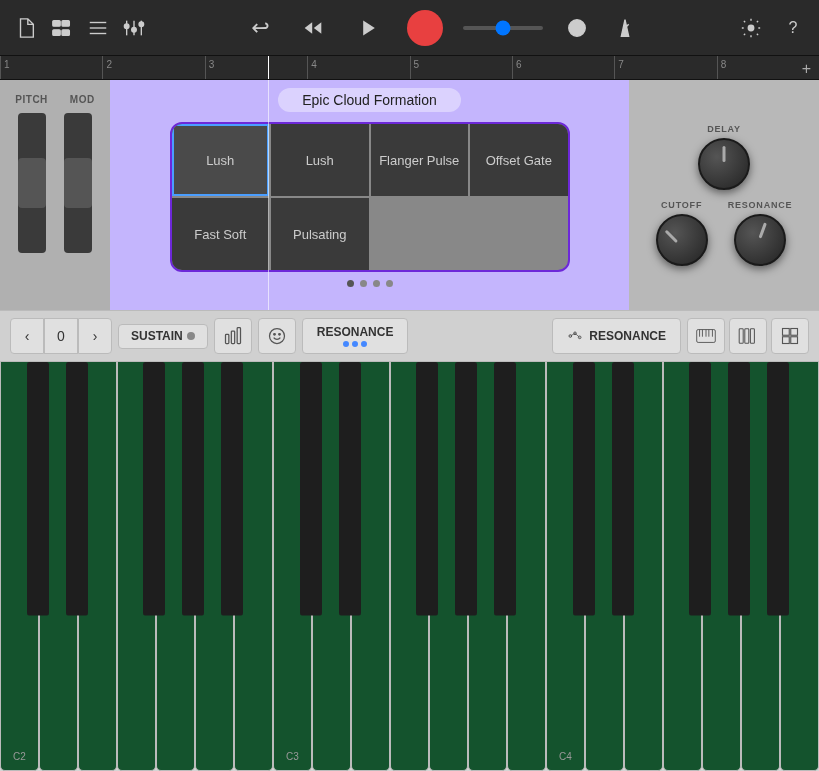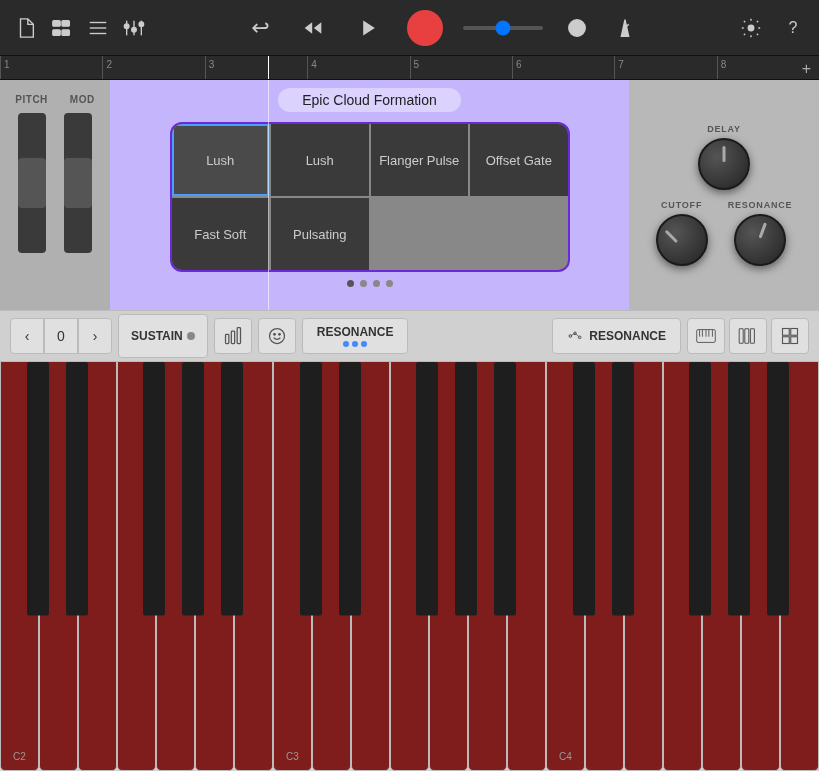--- a/index.html
+++ b/index.html
@@ -292,21 +292,21 @@
       width: 34px; height: 36px;
       background: #e0e0e0;
       border: 1px solid #bbb;
       display: flex; align-items: center; justify-content: center;
       font-size: 14px; color: #333;
     }
     .sustain-btn {
       background: #e0e0e0;
       border: 1px solid #bbb;
       border-radius: 4px;
-      height: 44px;
+      height: 25px;
       padding: 0 12px;
       font-size: 12px;
       font-weight: 600;
       color: #333;
       cursor: pointer;
       display: flex; align-items: center; gap: 4px;
     }
     .sustain-dot {
       width: 8px; height: 8px;
       border-radius: 50%;
@@ -352,21 +352,21 @@
       font-weight: 600;
       color: #333;
       cursor: pointer;
       display: flex; align-items: center; gap: 6px;
     }
     .right-icon-group {
       display: flex; gap: 4px;
     }
     .white-key {
       flex: 1;
-      background: #7f1d1d;
+      background: #14532d;
       border: 1px solid #bbb;
       border-top: none;
       border-radius: 0 0 5px 5px;
       position: relative;
       cursor: pointer;
       min-width: 0;
     }
     .white-key.c-key .key-label {
       position: absolute;
       bottom: 8px;

